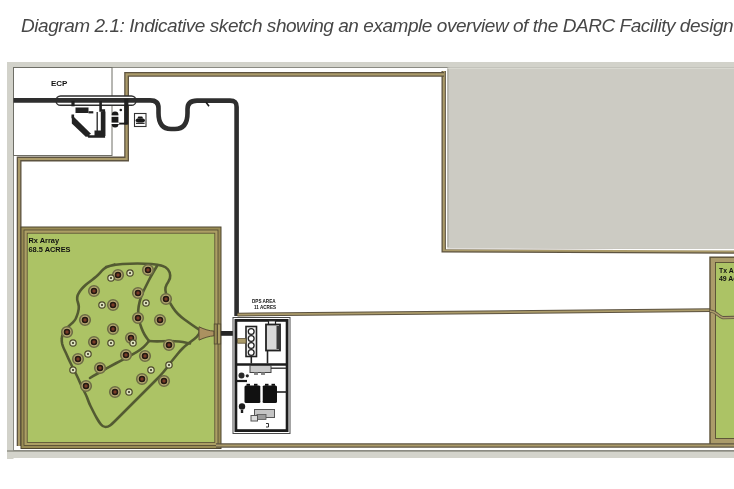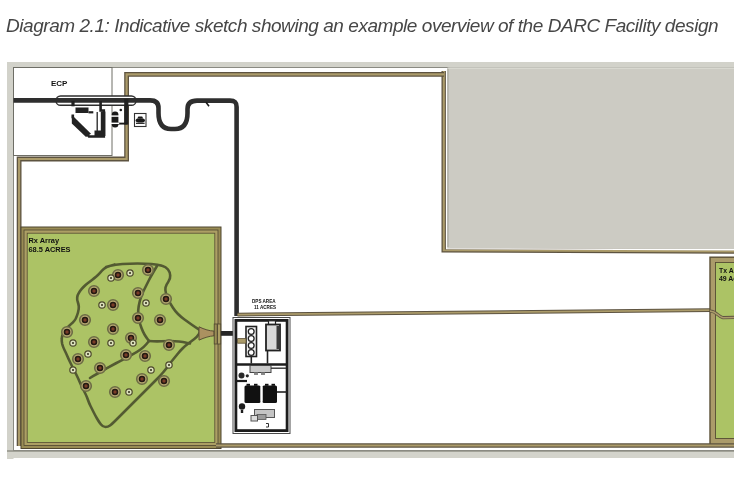--- a/index.html
+++ b/index.html
@@ -1,16 +1,16 @@
 <!DOCTYPE html>
 <html><head>
 <meta charset="utf-8">
 <style>
   html,body{margin:0;padding:0;background:#fff;width:734px;height:489px;overflow:hidden;}
-  .title{position:absolute;left:6px;top:14.5px;font-family:"Liberation Sans",sans-serif;
+  .title{position:absolute;left:21px;top:14.5px;font-family:"Liberation Sans",sans-serif;
          font-style:italic;font-size:19px;letter-spacing:-0.45px;color:#474747;white-space:nowrap;}
   svg{position:absolute;left:0;top:0;}
   text{font-family:"Liberation Sans",sans-serif;}
 </style>
 </head>
 <body>
 
 <div class="title">Diagram 2.1: Indicative sketch showing an example overview of the DARC Facility design</div>
 <svg width="734" height="489" viewBox="0 0 734 489">
 

